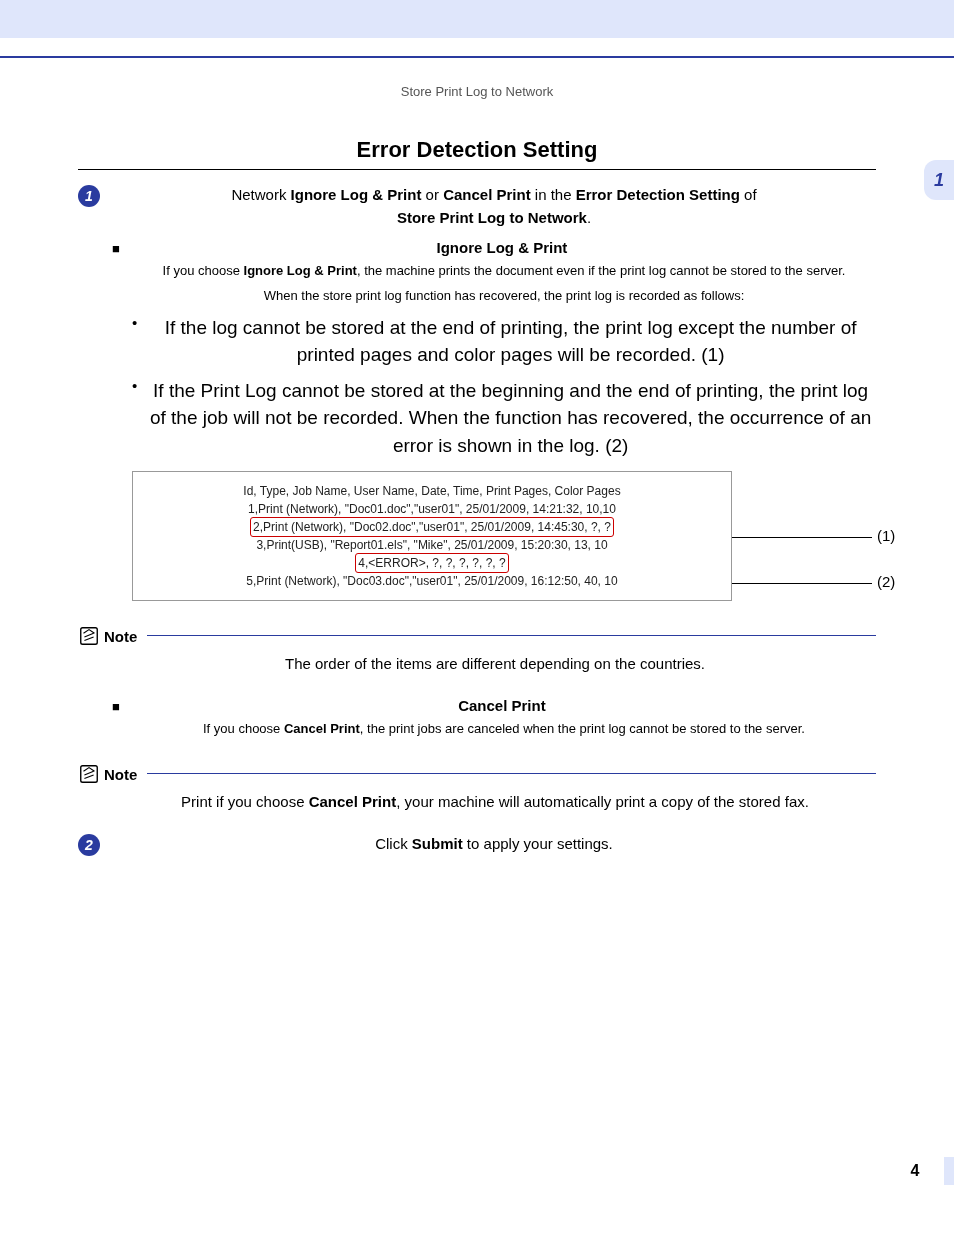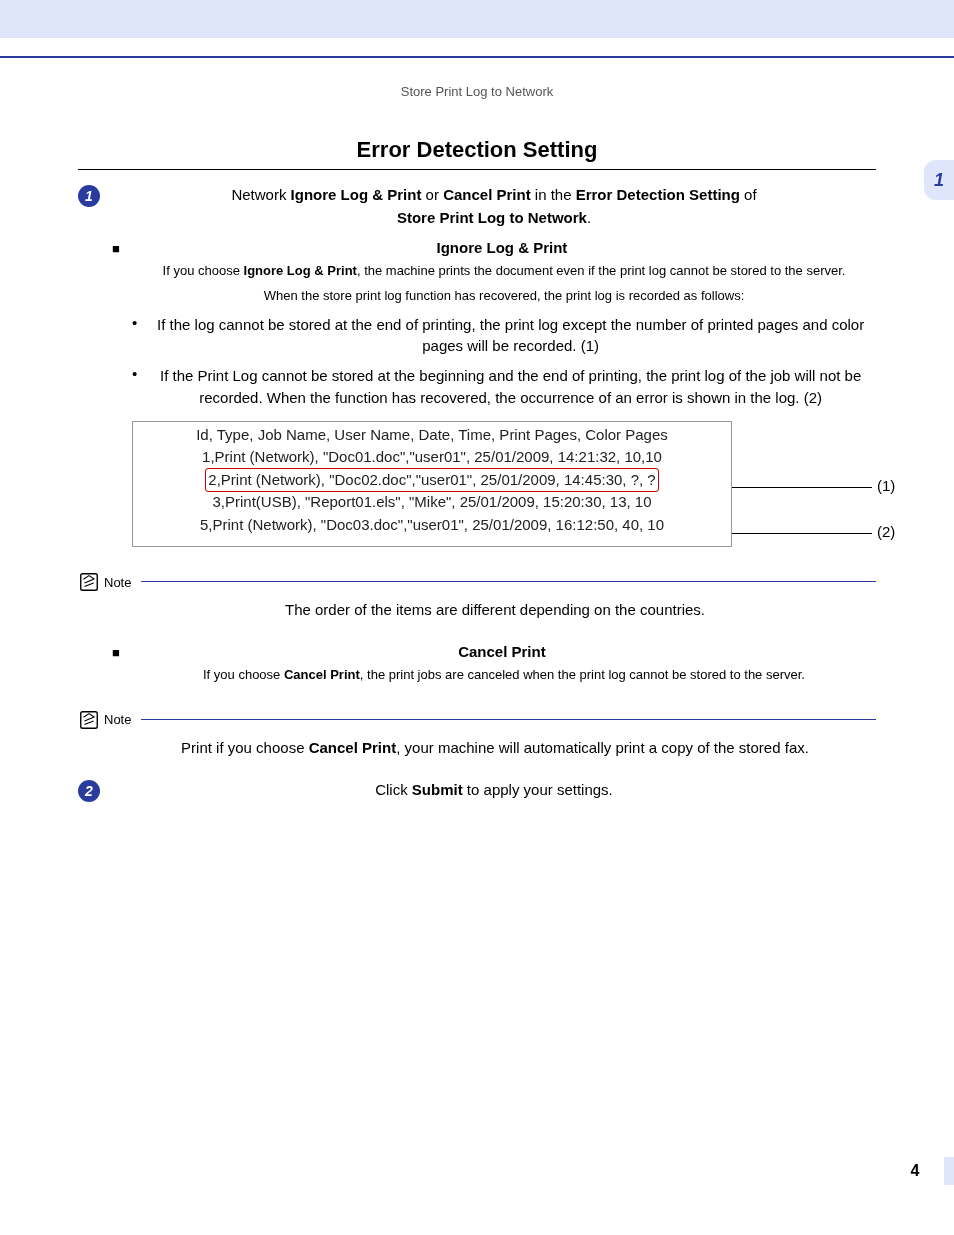--- a/index.html
+++ b/index.html
@@ -18,32 +18,32 @@
   .badge{flex:0 0 22px;width:22px;height:22px;border-radius:50%;background:#2a3b9f;color:#fff;font-style:italic;font-weight:bold;font-size:14px;display:flex;align-items:center;justify-content:center;margin-right:12px;margin-top:1px;}
   .step-body{flex:1;font-size:15px;line-height:1.5;}
   .sub{margin-left:34px;}
   .square-item{display:flex;margin-top:10px;}
   .square{flex:0 0 auto;font-size:13px;margin-right:8px;margin-top:2px;}
   .square-body{flex:1;font-size:15px;font-weight:bold;}
   .desc{margin-left:20px;font-size:13px;line-height:1.45;margin-top:6px;}
   .sub2{margin-left:54px;}
   .bullet{display:flex;margin-top:8px;}
   .dot{flex:0 0 auto;margin-right:8px;font-size:15px;}
-  .bullet-body{flex:1;font-size:15px;line-height:1.45;}
+  .bullet-body{flex:1;font-size:19px;line-height:1.45;}
   .example-label{margin-left:54px;font-size:15px;margin-top:14px;}
   .log-wrap{position:relative;margin-left:54px;margin-top:12px;}
-  .log-box{border:1px solid #999;padding:2px 12px 10px 12px;width:600px;font-family:Arial,Helvetica,sans-serif;font-size:15px;line-height:1.5;color:#222;box-sizing:border-box;position:relative;}
+  .log-box{border:1px solid #999;padding:10px 12px 10px 12px;width:600px;font-family:Arial,Helvetica,sans-serif;font-size:12px;line-height:1.5;color:#222;box-sizing:border-box;position:relative;}
   .log-line{white-space:nowrap;}
   .hl{border:1px solid #c00;border-radius:3px;display:inline-block;padding:0 2px;margin:-1px -2px;}
   .callout{position:absolute;height:1px;background:#000;}
   .callout-label{position:absolute;font-size:15px;}
   .note-block{display:flex;align-items:center;margin-top:24px;}
   .note-icon{width:22px;height:22px;margin-right:4px;}
   .note-icon svg{width:22px;height:22px;}
-  .note-title{font-weight:normal;font-size:13px;margin-right:10px;}
+  .note-title{font-weight:bold;font-size:15px;margin-right:10px;}
   .note-rule{flex:1;border-top:1px solid #2a3b9f;height:1px;}
   .note-text{margin-left:36px;font-size:15px;line-height:1.45;margin-top:6px;}
   b{font-weight:bold;}
 </style>
 </head>
 <body>
 <div class="page">
 
   <div class="topbar"></div>
   <div class="blue-rule"></div>
@@ -88,20 +88,21 @@
       </div>
     </div>
 
 
     <div class="log-wrap">
       <div class="log-box">
         <div class="log-line">Id, Type, Job Name, User Name, Date, Time, Print Pages, Color Pages</div>
         <div class="log-line">1,Print (Network), "Doc01.doc","user01", 25/01/2009, 14:21:32, 10,10</div>
         <div class="log-line"><span class="hl">2,Print (Network), "Doc02.doc","user01", 25/01/2009, 14:45:30, ?, ?</span></div>
         <div class="log-line">3,Print(USB), "Report01.els", "Mike", 25/01/2009, 15:20:30, 13, 10</div>
+        <div class="log-line"><span class="hl">4,&lt;ERROR&gt;, ?, ?, ?, ?, ?, ?</span></div>
         <div class="log-line">5,Print (Network), "Doc03.doc","user01", 25/01/2009, 16:12:50, 40, 10</div>
       </div>
       <div class="callout" style="top:66px;left:600px;width:140px;"></div>
       <div class="callout-label" style="top:56px;left:745px;">(1)</div>
       <div class="callout" style="top:112px;left:600px;width:140px;"></div>
       <div class="callout-label" style="top:102px;left:745px;">(2)</div>
     </div>
 
     <div class="note-block">
       <span class="note-icon">

